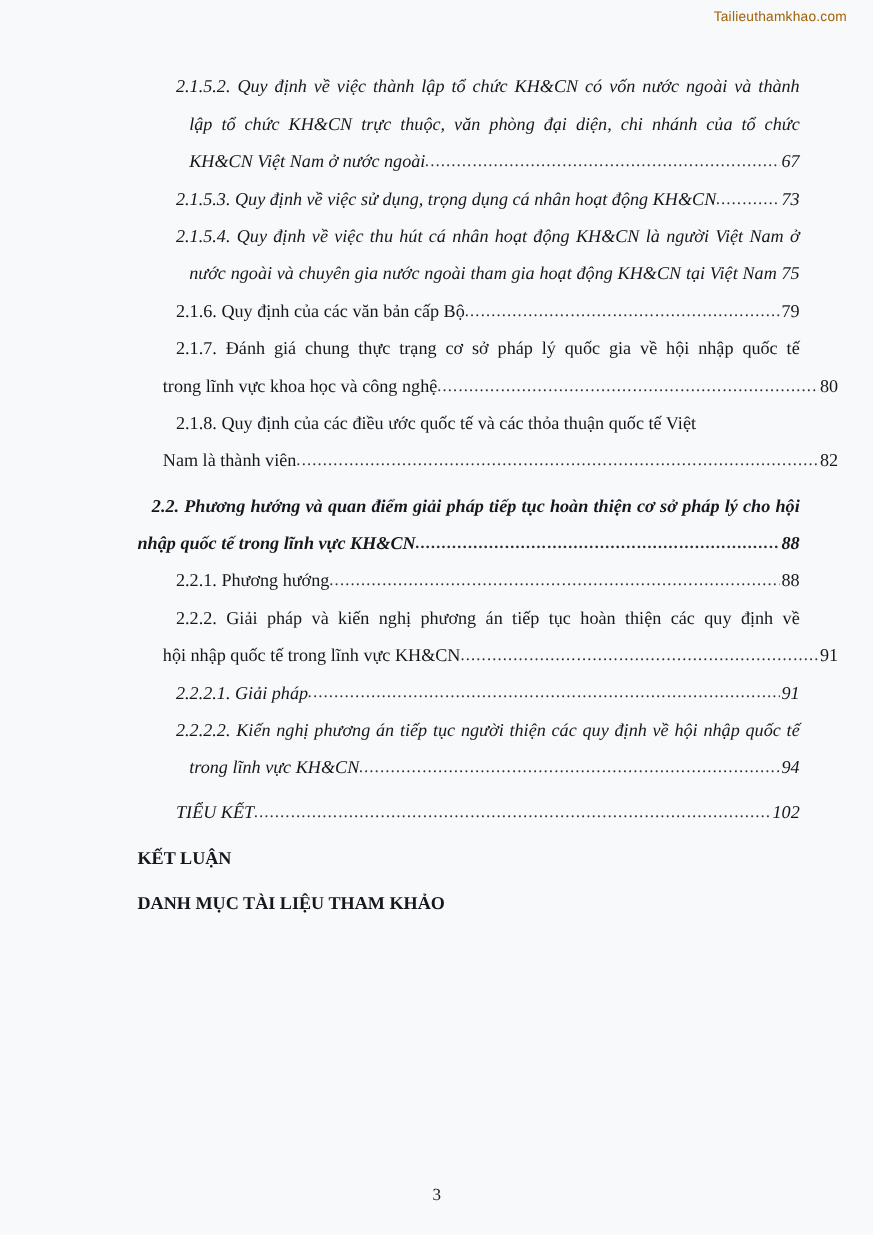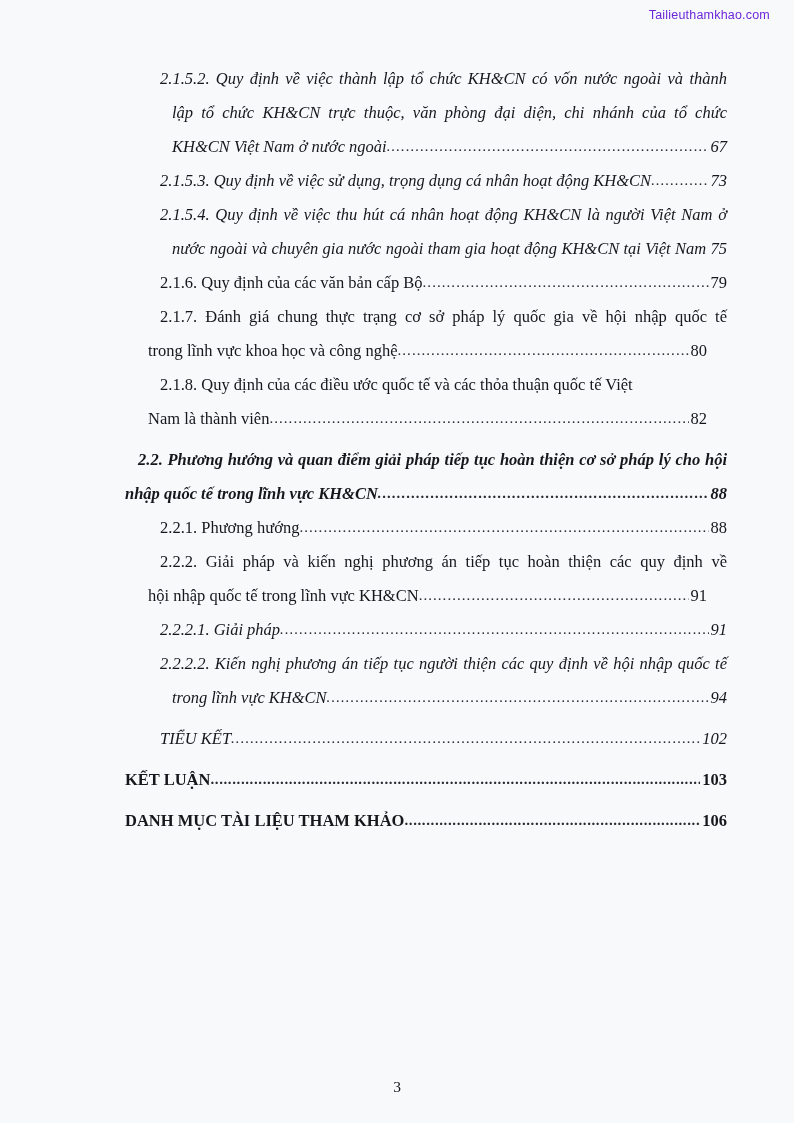--- a/index.html
+++ b/index.html
@@ -22,21 +22,21 @@
     background: #f8f9fb;
   }
 
   
   .watermark {
     position: absolute;
     top: 8px;
     right: 24px;
     font-family: "Liberation Sans", "DejaVu Sans", sans-serif;
     font-size: 12.5px;
-    color: #6d28d9;
+    color: #a16207;
     letter-spacing: 0.2px;
     white-space: nowrap;
   }
 
   
   .toc {
     position: absolute;
     left: 0;
     top: 62px;
     width: 794px;
@@ -101,26 +101,26 @@
   .b   { font-weight: bold; }
 
   .lvl4 { padding-left: 160px; padding-right: 67px; }
   .lvl3 { padding-left: 160px; padding-right: 67px; }
   .lvl2 { padding-left: 138px; padding-right: 67px; }
   .lvl1 { padding-left: 125px; padding-right: 67px; }
   .lvlsub { padding-left: 160px; padding-right: 67px; justify-content: space-between; }
 
   
   .cont-lvl4 { padding-left: 148px; padding-right: 67px; margin-left: 24px; }
-  .cont-lvl3 { padding-left: 148px; padding-right: 87px; text-align: right; }
+  .cont-lvl3 { padding-left: 148px; padding-right: 32px; text-align: right; }
   .cont-lvl2 { padding-left: 125px; padding-right: 67px; }
 
   .sp-before { margin-top: 7px; }
 
-  .entry-bold .line { font-weight: bold; }
+  .entry-bold .line { font-weight: bold; flex-direction: column; }
   .entry-bold .leader { font-weight: bold; letter-spacing: 0.6px; }
 
   
   .folio {
     position: absolute;
     left: 0;
     right: 0;
     top: 1078px;
     text-align: center;
     font-size: 15.5px;

